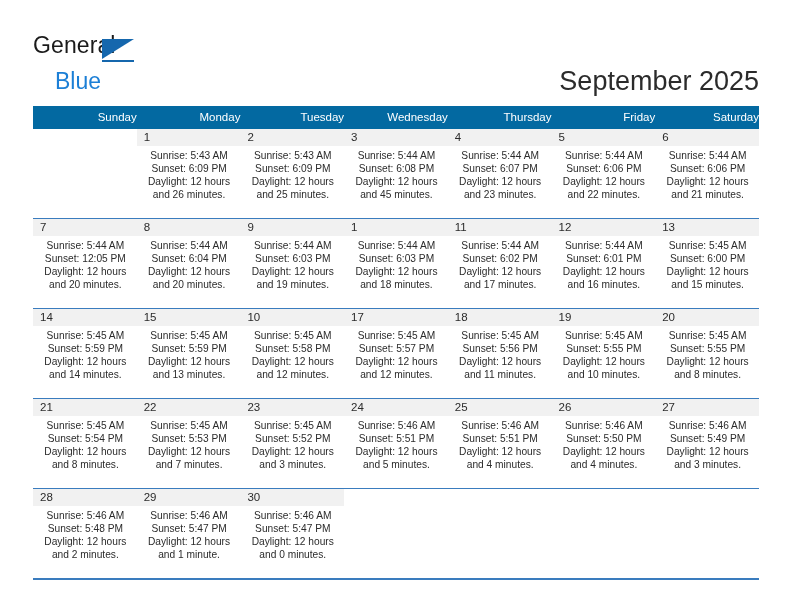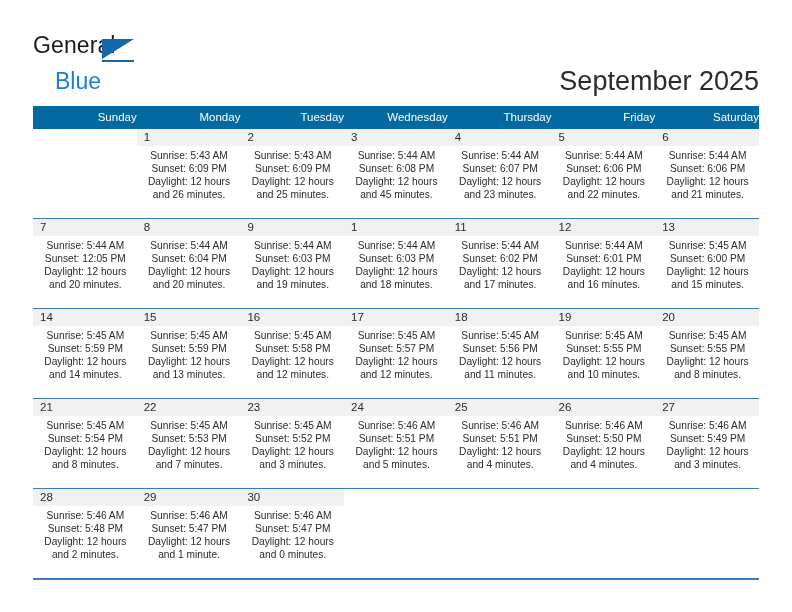--- a/index.html
+++ b/index.html
@@ -369,21 +369,21 @@
               <div class="detail">
                 <div>Sunrise: 5:45 AM</div>
                 <div>Sunset: 5:59 PM</div>
                 <div>Daylight: 12 hours</div>
                 <div>and 13 minutes.</div>
               </div>
             </div>
           </td>
           <td>
             <div class="daycell filled">
-              <div class="daynum-bar">16</div>
+              <div class="daynum-bar">10</div>
               <div class="detail">
                 <div>Sunrise: 5:45 AM</div>
                 <div>Sunset: 5:58 PM</div>
                 <div>Daylight: 12 hours</div>
                 <div>and 12 minutes.</div>
               </div>
             </div>
           </td>
           <td>
             <div class="daycell filled">

